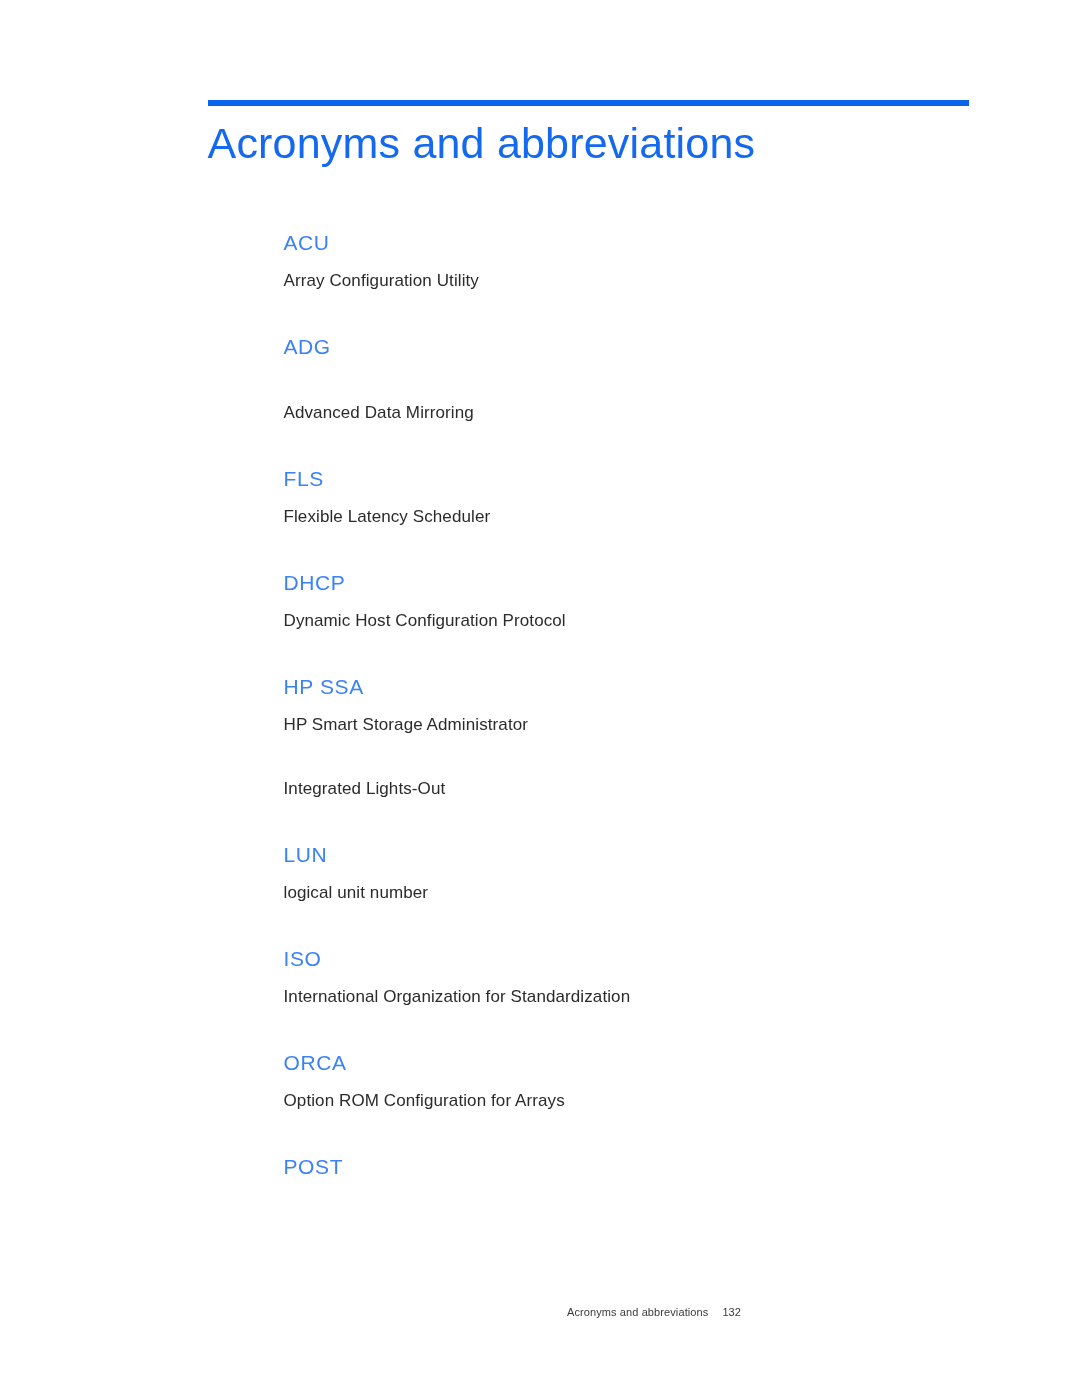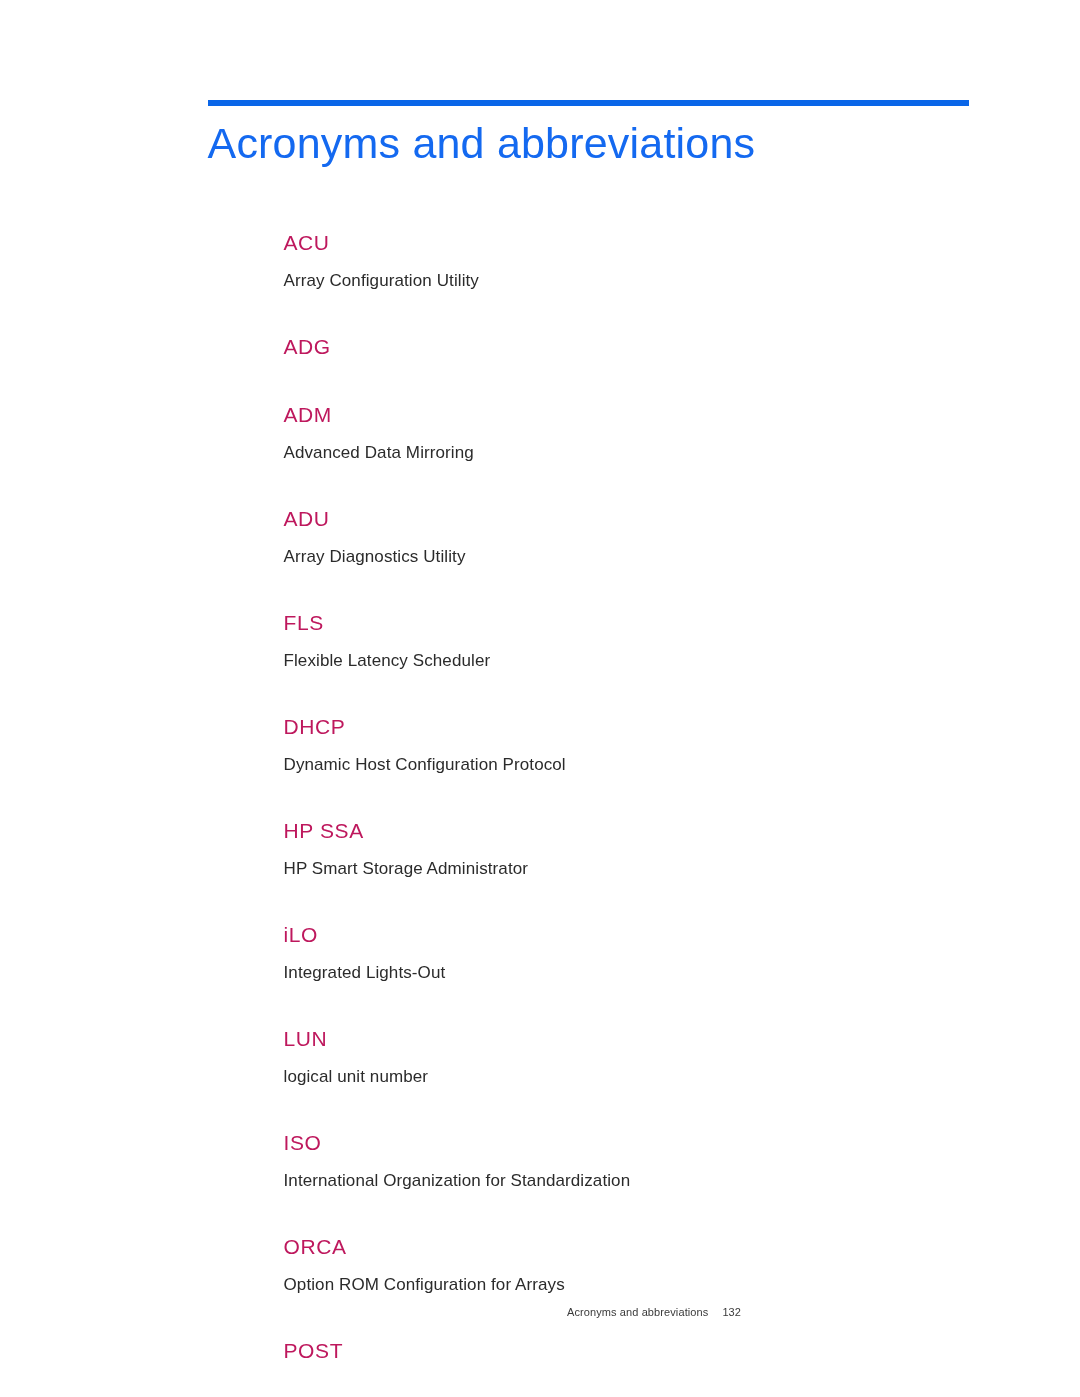--- a/index.html
+++ b/index.html
@@ -63,21 +63,21 @@
 
   .glossary-entry:last-child {
     margin-bottom: 0;
   }
 
   .entry-term {
     font-size: 21px;
     font-weight: 400;
     line-height: 1.0;
     letter-spacing: 0.6px;
-    color: #be185d;
+    color: #3b82f6;
     margin: 0 0 19px 0;
   }
 
   .entry-definition {
     font-size: 17px;
     font-weight: 400;
     line-height: 1.0;
     letter-spacing: 0.1px;
     color: #2b2b2b;
     margin: 0;
@@ -116,41 +116,35 @@
 
   <div class="glossary">
       <div class="glossary-entry">
         <div class="entry-term">ACU</div>
         <div class="entry-definition">Array Configuration Utility</div>
       </div>
       <div class="glossary-entry">
         <div class="entry-term">ADG</div>
       </div>
       <div class="glossary-entry">
-        <div class="entry-term">ADM</div>
         <div class="entry-definition">Advanced Data Mirroring</div>
-      </div>
-      <div class="glossary-entry">
-        <div class="entry-term">ADU</div>
-        <div class="entry-definition">Array Diagnostics Utility</div>
       </div>
       <div class="glossary-entry">
         <div class="entry-term">FLS</div>
         <div class="entry-definition">Flexible Latency Scheduler</div>
       </div>
       <div class="glossary-entry">
         <div class="entry-term">DHCP</div>
         <div class="entry-definition">Dynamic Host Configuration Protocol</div>
       </div>
       <div class="glossary-entry">
         <div class="entry-term">HP SSA</div>
         <div class="entry-definition">HP Smart Storage Administrator</div>
       </div>
       <div class="glossary-entry">
-        <div class="entry-term">iLO</div>
         <div class="entry-definition">Integrated Lights-Out</div>
       </div>
       <div class="glossary-entry">
         <div class="entry-term">LUN</div>
         <div class="entry-definition">logical unit number</div>
       </div>
       <div class="glossary-entry">
         <div class="entry-term">ISO</div>
         <div class="entry-definition">International Organization for Standardization</div>
       </div>

